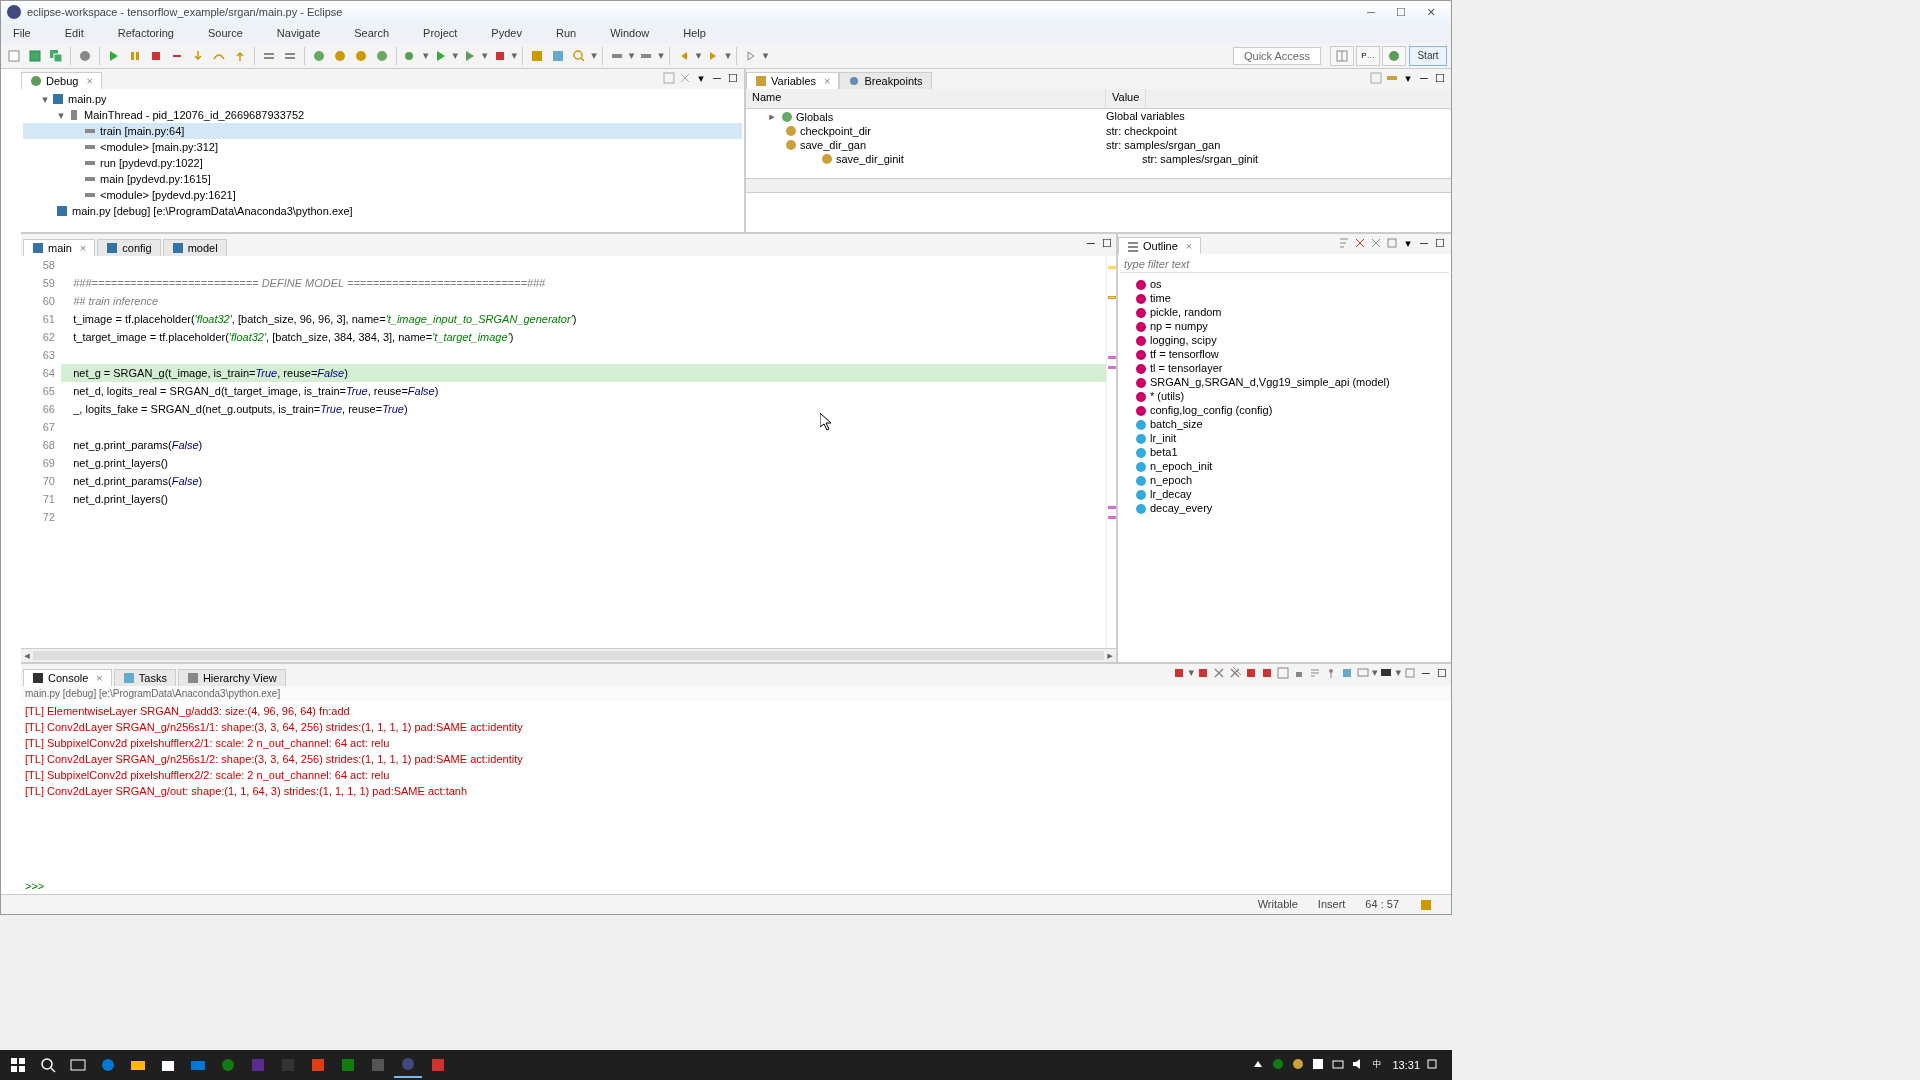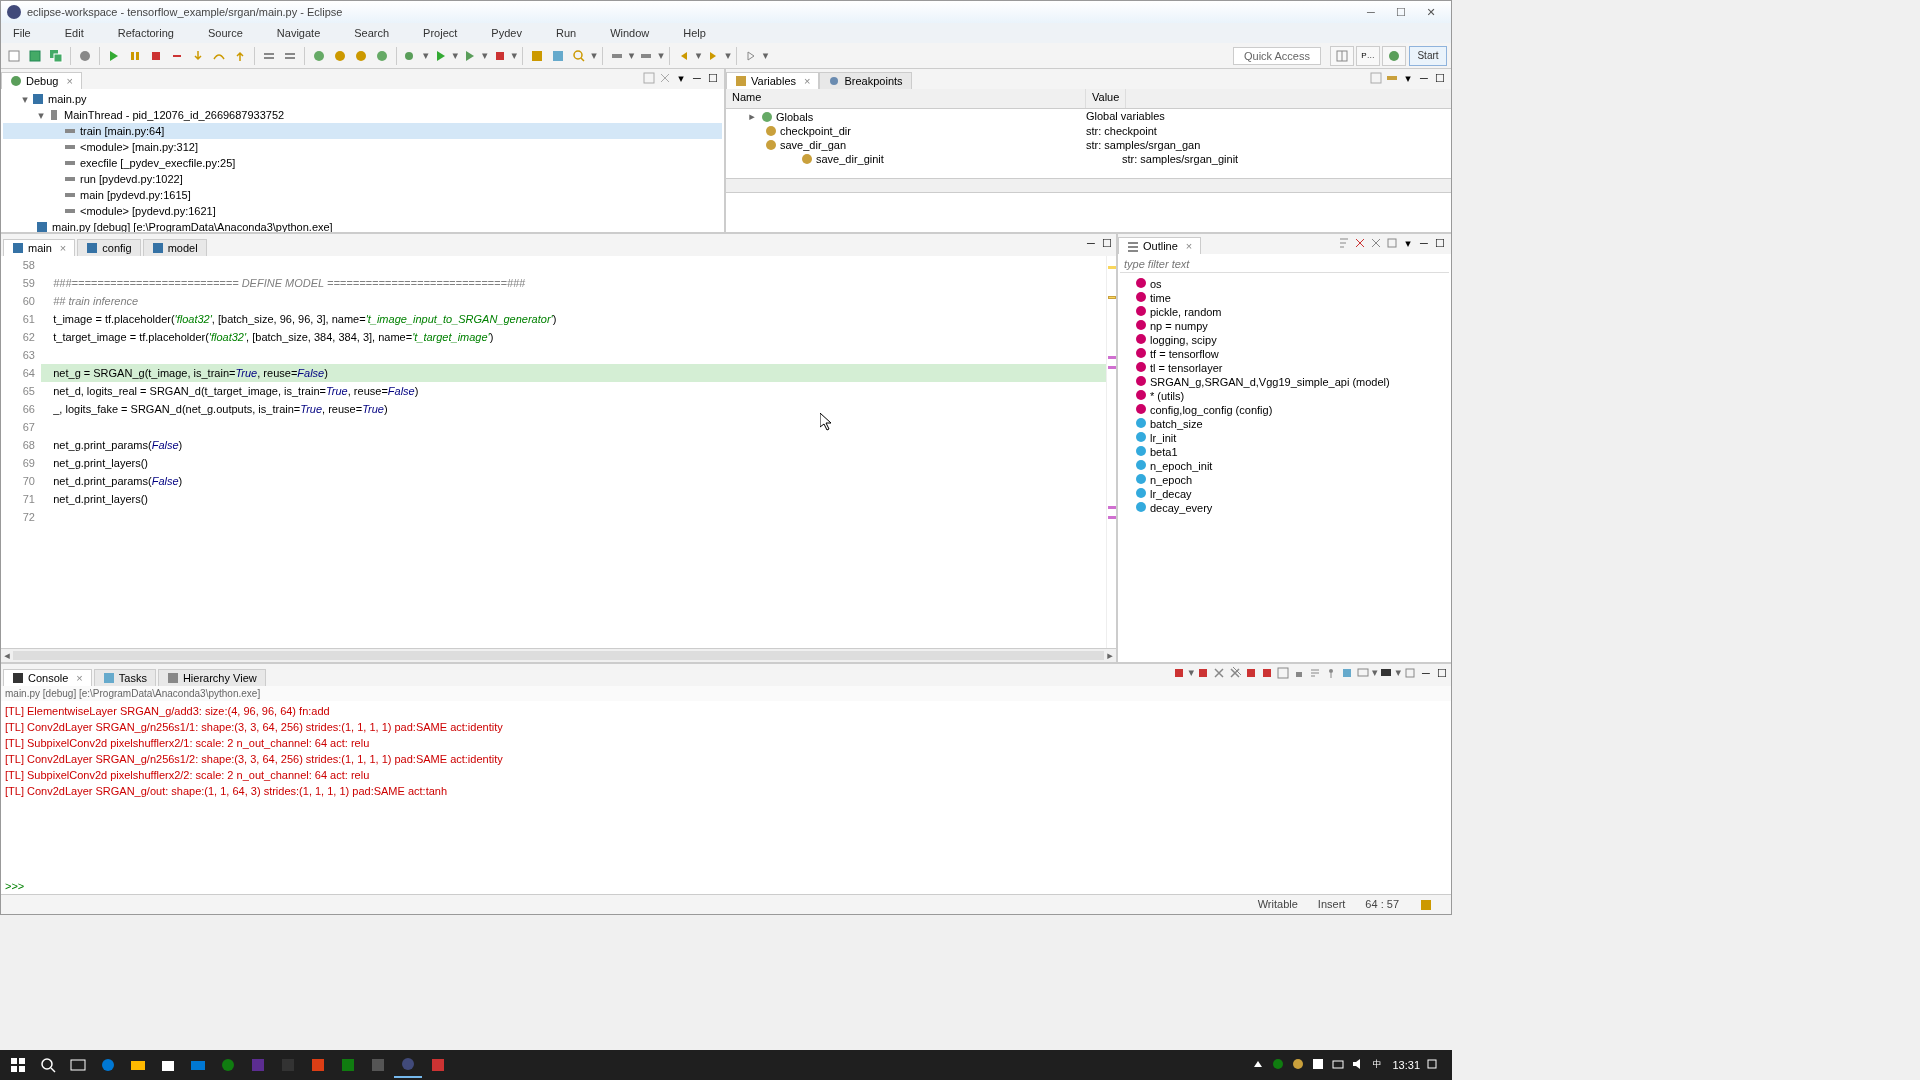--- a/index.html
+++ b/index.html
@@ -12,21 +12,21 @@
 .winbtn { width: 28px; height: 18px; display: flex; align-items: center; justify-content: center; color: #555; }
 .menubar { height: 20px; background: #eef2f6; display: flex; align-items: center; padding: 0 4px; gap: 18px; }
 .menuitem { padding: 2px 8px; color: #333; }
 .toolbar { height: 26px; background: #f4f4f4; border-bottom: 1px solid #ccc; display: flex; align-items: center; padding: 0 4px; gap: 3px; }
 .tb-icon { width: 18px; height: 18px; display: flex; align-items: center; justify-content: center; }
 .tb-sep { width: 1px; height: 18px; background: #ccc; margin: 0 2px; }
 .access { margin-left: auto; padding: 2px 10px; border: 1px solid #ccc; background: #fff; color: #666; }
 .persp { display: flex; gap: 2px; margin-left: 6px; }
 .persp-btn { width: 24px; height: 20px; border: 1px solid #ccc; background: #f8f8f8; display: flex; align-items: center; justify-content: center; }
 .start-btn { width: 38px; height: 20px; border: 1px solid #8fb3dc; background: #eaf3fb; display: flex; align-items: center; justify-content: center; font-size: 10px; color: #333; }
-.main-area { flex: 1; display: flex; flex-direction: column; }
+.main-area { flex: 1; display: flex; flex-direction: column; padding-left: 20px; }
 .upper { height: 165px; display: flex; border-bottom: 2px solid #ccc; }
 .debug-panel { width: 725px; border-right: 2px solid #ccc; display: flex; flex-direction: column; }
 .panel-tabs { height: 20px; background: #f4f4f4; display: flex; align-items: flex-end; }
 .tab { padding: 2px 8px; background: #fff; border: 1px solid #ccc; border-bottom: none; display: flex; align-items: center; gap: 4px; }
 .tab.inactive { background: #e8e8e8; }
 .tab-icon { width: 12px; height: 12px; }
 .tab-x { color: #888; margin-left: 4px; }
 .panel-toolbar { position: absolute; right: 4px; top: 2px; display: flex; gap: 2px; }
 .mini-icon { width: 14px; height: 14px; display: flex; align-items: center; justify-content: center; }
 .tree { flex: 1; overflow: auto; background: #fff; padding: 2px; }
@@ -54,21 +54,21 @@
 .ln { height: 18px; }
 .ln.hl { background: #d4eed4; }
 .str { color: #008000; font-style: italic; }
 .cmt { color: #808080; font-style: italic; }
 .bool { color: #000080; font-style: italic; }
 .ruler { width: 10px; background: #fff; border-left: 1px solid #eee; position: relative; }
 .ruler-mark { position: absolute; right: 0; width: 8px; height: 3px; }
 .outline-panel { width: 335px; border-left: 2px solid #ccc; display: flex; flex-direction: column; position: relative; }
 .outline-filter { margin: 2px; padding: 2px 4px; border: none; border-bottom: 1px solid #ddd; color: #aaa; font-style: italic; }
 .outline-tree { flex: 1; overflow: auto; padding: 2px; }
-.ol-item { display: flex; align-items: flex-start; padding: 1px 0 1px 16px; gap: 4px; }
+.ol-item { display: flex; align-items: flex-end; padding: 1px 0 1px 16px; gap: 4px; }
 .ol-dot { width: 10px; height: 10px; border-radius: 50%; }
 .console-panel { height: 230px; display: flex; flex-direction: column; }
 .console-tabs { height: 22px; background: #f4f4f4; display: flex; align-items: flex-end; gap: 2px; padding-left: 2px; position: relative; }
 .console-toolbar { position: absolute; right: 2px; top: 2px; display: flex; gap: 2px; }
 .console-body { flex: 1; background: #fff; font-family: Consolas, monospace; font-size: 12px; line-height: 16px; overflow: auto; padding: 2px 4px; }
 .console-title { color: #666; font-size: 10px; padding: 2px 4px; background: #fafafa; }
 .cl-red { color: #c00; }
 .prompt-area { padding: 2px 4px; color: #008000; }
 .statusbar { height: 20px; background: #f4f4f4; border-top: 1px solid #ccc; display: flex; align-items: center; padding: 0 8px; }
 .sb-item { padding: 0 10px; color: #444; }
@@ -363,29 +363,20 @@
               </span>
             <span>&lt;module&gt; [main.py:312]</span>
           </div>
           <div class="tree-item">
             <span class="tree-indent" style="width:60px;"></span>
             <span class="tree-icon">
                 <svg width="12" height="12">
                   <rect x="1" y="4" width="10" height="4" fill="#888"></rect>
                 </svg>
               </span>
-            <span>execfile [_pydev_execfile.py:25]</span>
-          </div>
-          <div class="tree-item">
-            <span class="tree-indent" style="width:60px;"></span>
-            <span class="tree-icon">
-                <svg width="12" height="12">
-                  <rect x="1" y="4" width="10" height="4" fill="#888"></rect>
-                </svg>
-              </span>
             <span>run [pydevd.py:1022]</span>
           </div>
           <div class="tree-item">
             <span class="tree-indent" style="width:60px;"></span>
             <span class="tree-icon">
                 <svg width="12" height="12">
                   <rect x="1" y="4" width="10" height="4" fill="#888"></rect>
                 </svg>
               </span>
             <span>main [pydevd.py:1615]</span>

